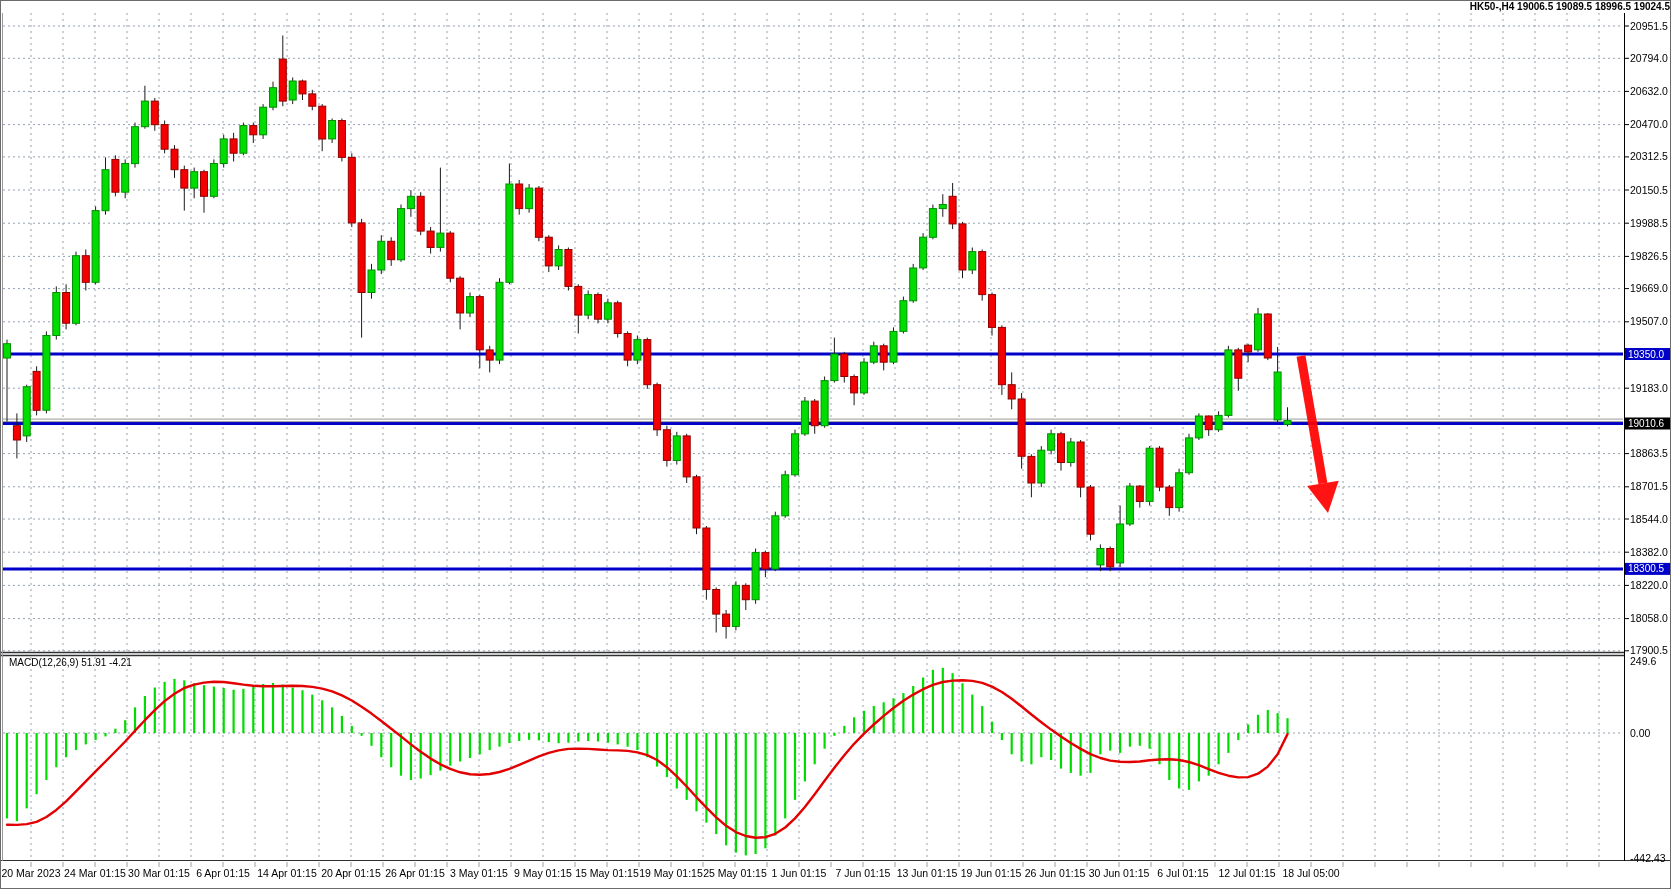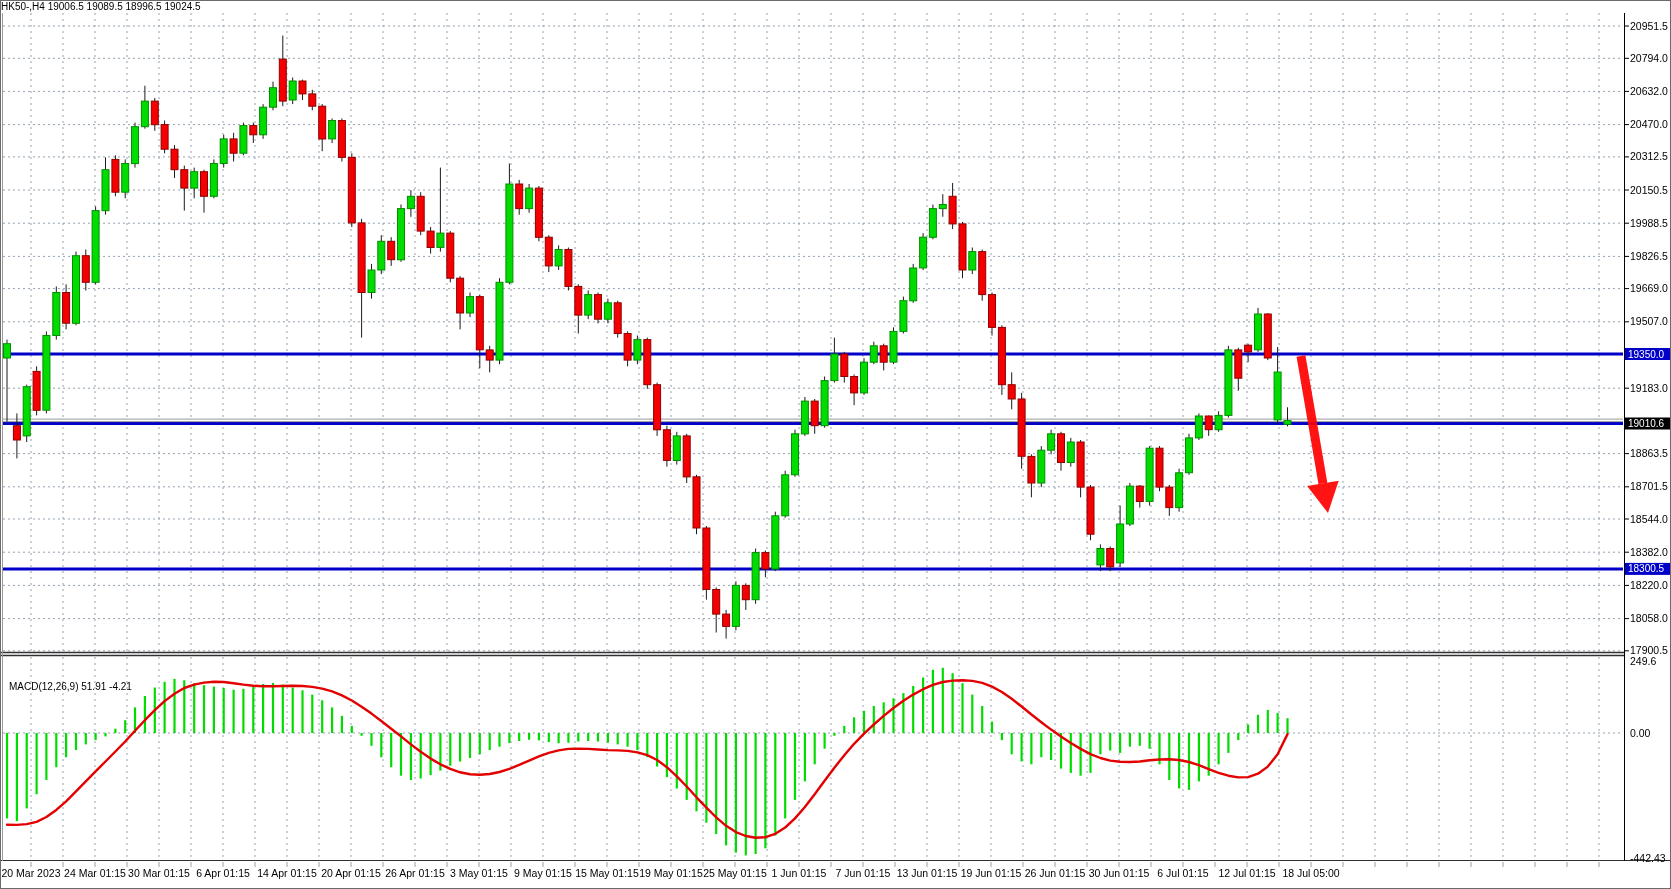--- a/index.html
+++ b/index.html
@@ -1,19 +1,19 @@
 <!DOCTYPE html>
 <html><head>
 <meta charset="utf-8">
 <style>
   html,body{margin:0;padding:0;background:#d4d0c8;font-family:"Liberation Sans",sans-serif;}
   #win{position:relative;width:1671px;height:889px;background:#ffffff;border:1px solid #6b6b6b;box-sizing:border-box;overflow:hidden;}
-  #titlebar{position:absolute;left:0;top:0;width:100%;height:12px;font-size:10px;font-weight:normal;color:#000;
-    padding-left:0;box-sizing:border-box;line-height:12px;background:#ffffff;z-index:5;}
-  #macdlabel{position:absolute;left:8px;top:656px;font-size:10px;color:#000;z-index:5;margin-top:24px;}
+  #titlebar{position:absolute;left:0;top:0;width:100%;height:12px;font-size:10px;font-weight:bold;color:#000;
+    padding-left:18px;box-sizing:border-box;line-height:12px;background:#ffffff;z-index:5;text-align:right;}
+  #macdlabel{position:absolute;left:8px;top:656px;font-size:10px;color:#000;z-index:5;}
   svg{position:absolute;left:0;top:0;}
   text{font-family:"Liberation Sans",sans-serif;}
 </style>
 </head>
 <body>
 
 <div id="win">
   <div id="titlebar">
     <span>HK50-,H4  19006.5 19089.5 18996.5 19024.5</span>
   </div>

